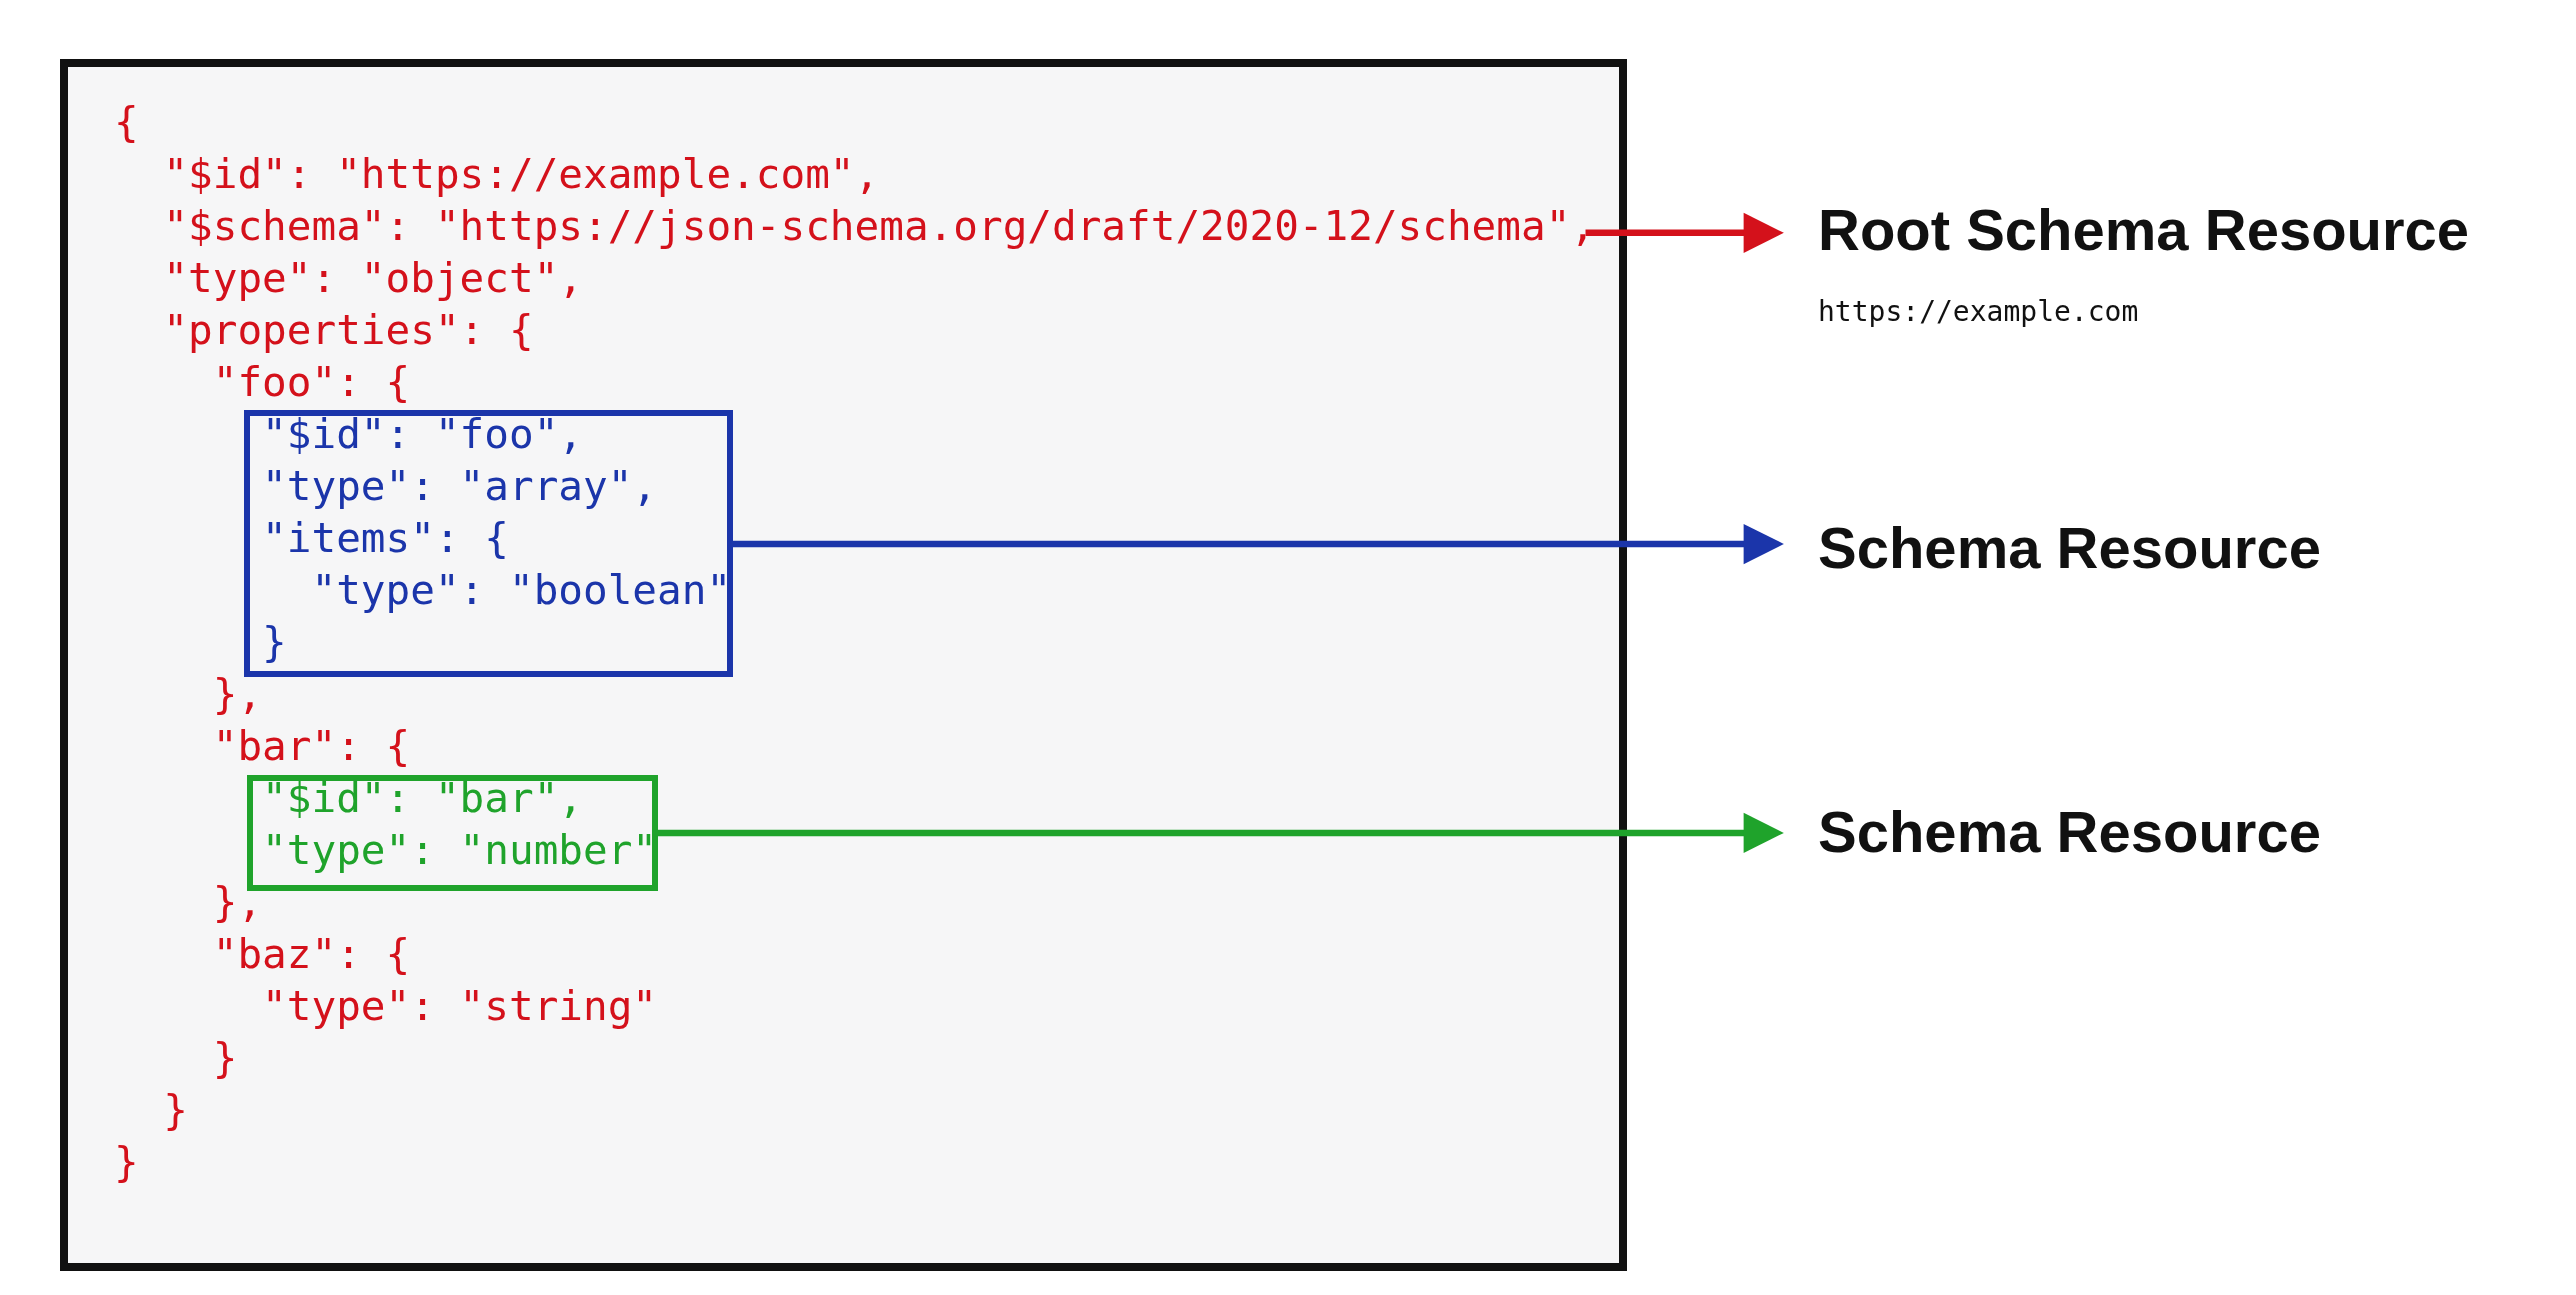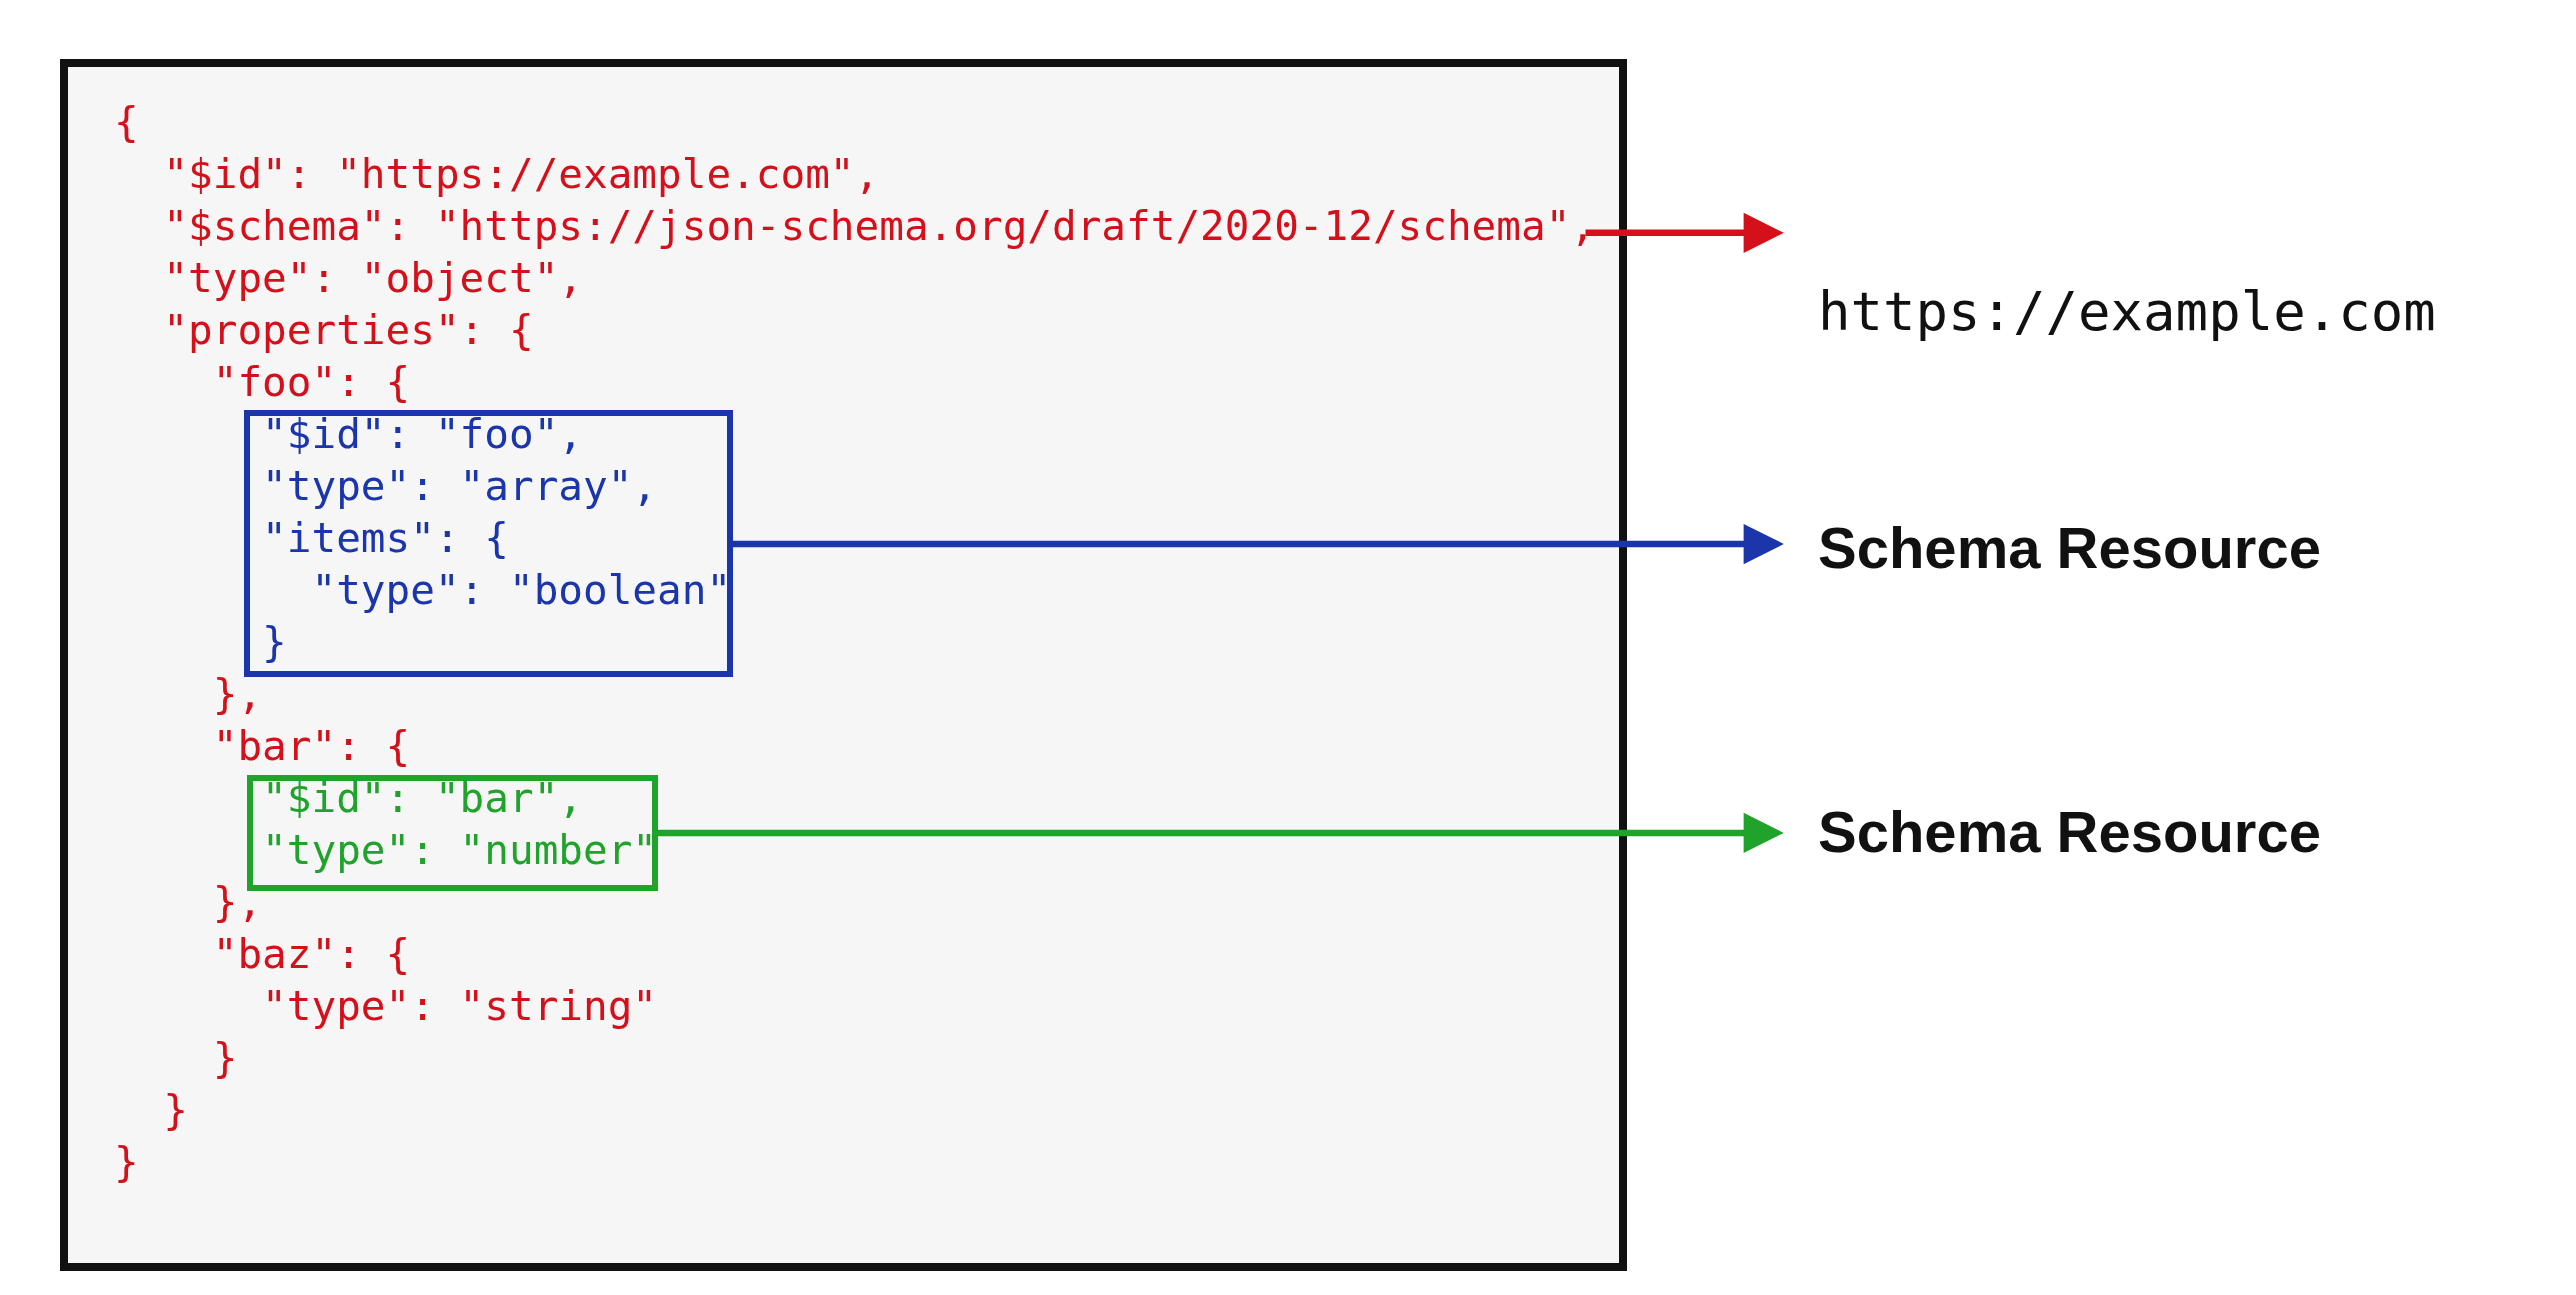--- a/index.html
+++ b/index.html
@@ -67,21 +67,21 @@
   .label-title{
     font-family:"Liberation Sans",sans-serif;
     font-weight:bold;
     font-size:58px;
     line-height:72px;
     white-space:nowrap;
   }
   .label-url{
     position:absolute;left:1818px;
     font-family:"DejaVu Sans Mono","Liberation Mono",monospace;
-    font-size:54px;
+    font-size:28px;
     line-height:52px;
     color:var(--ink);
     white-space:nowrap;
   }
   .t1{top:194px;} .u1{top:286px;}
   .t2{top:512px;} .u2{top:604px;}
   .t3{top:796px;} .u3{top:887px;}
 </style>
 </head>
 <body>
@@ -125,20 +125,21 @@
     <g class="arrow-blue">
       <line x1="1016" y1="757" x2="2432" y2="757"></line>
       <polygon points="2426,729 2426,785 2482,757"></polygon>
     </g>
     <g class="arrow-green">
       <line x1="912" y1="1159" x2="2432" y2="1159"></line>
       <polygon points="2426,1131 2426,1187 2482,1159"></polygon>
     </g>
   </svg>
 
+  <div class="label-group label-title t1">Root Schema Resource</div>
   <div class="label-url u1">https://example.com</div>
 
   <div class="label-group label-title t2">Schema Resource</div>
 
   <div class="label-group label-title t3">Schema Resource</div>
 
 </div>
 
 
 </body></html>

